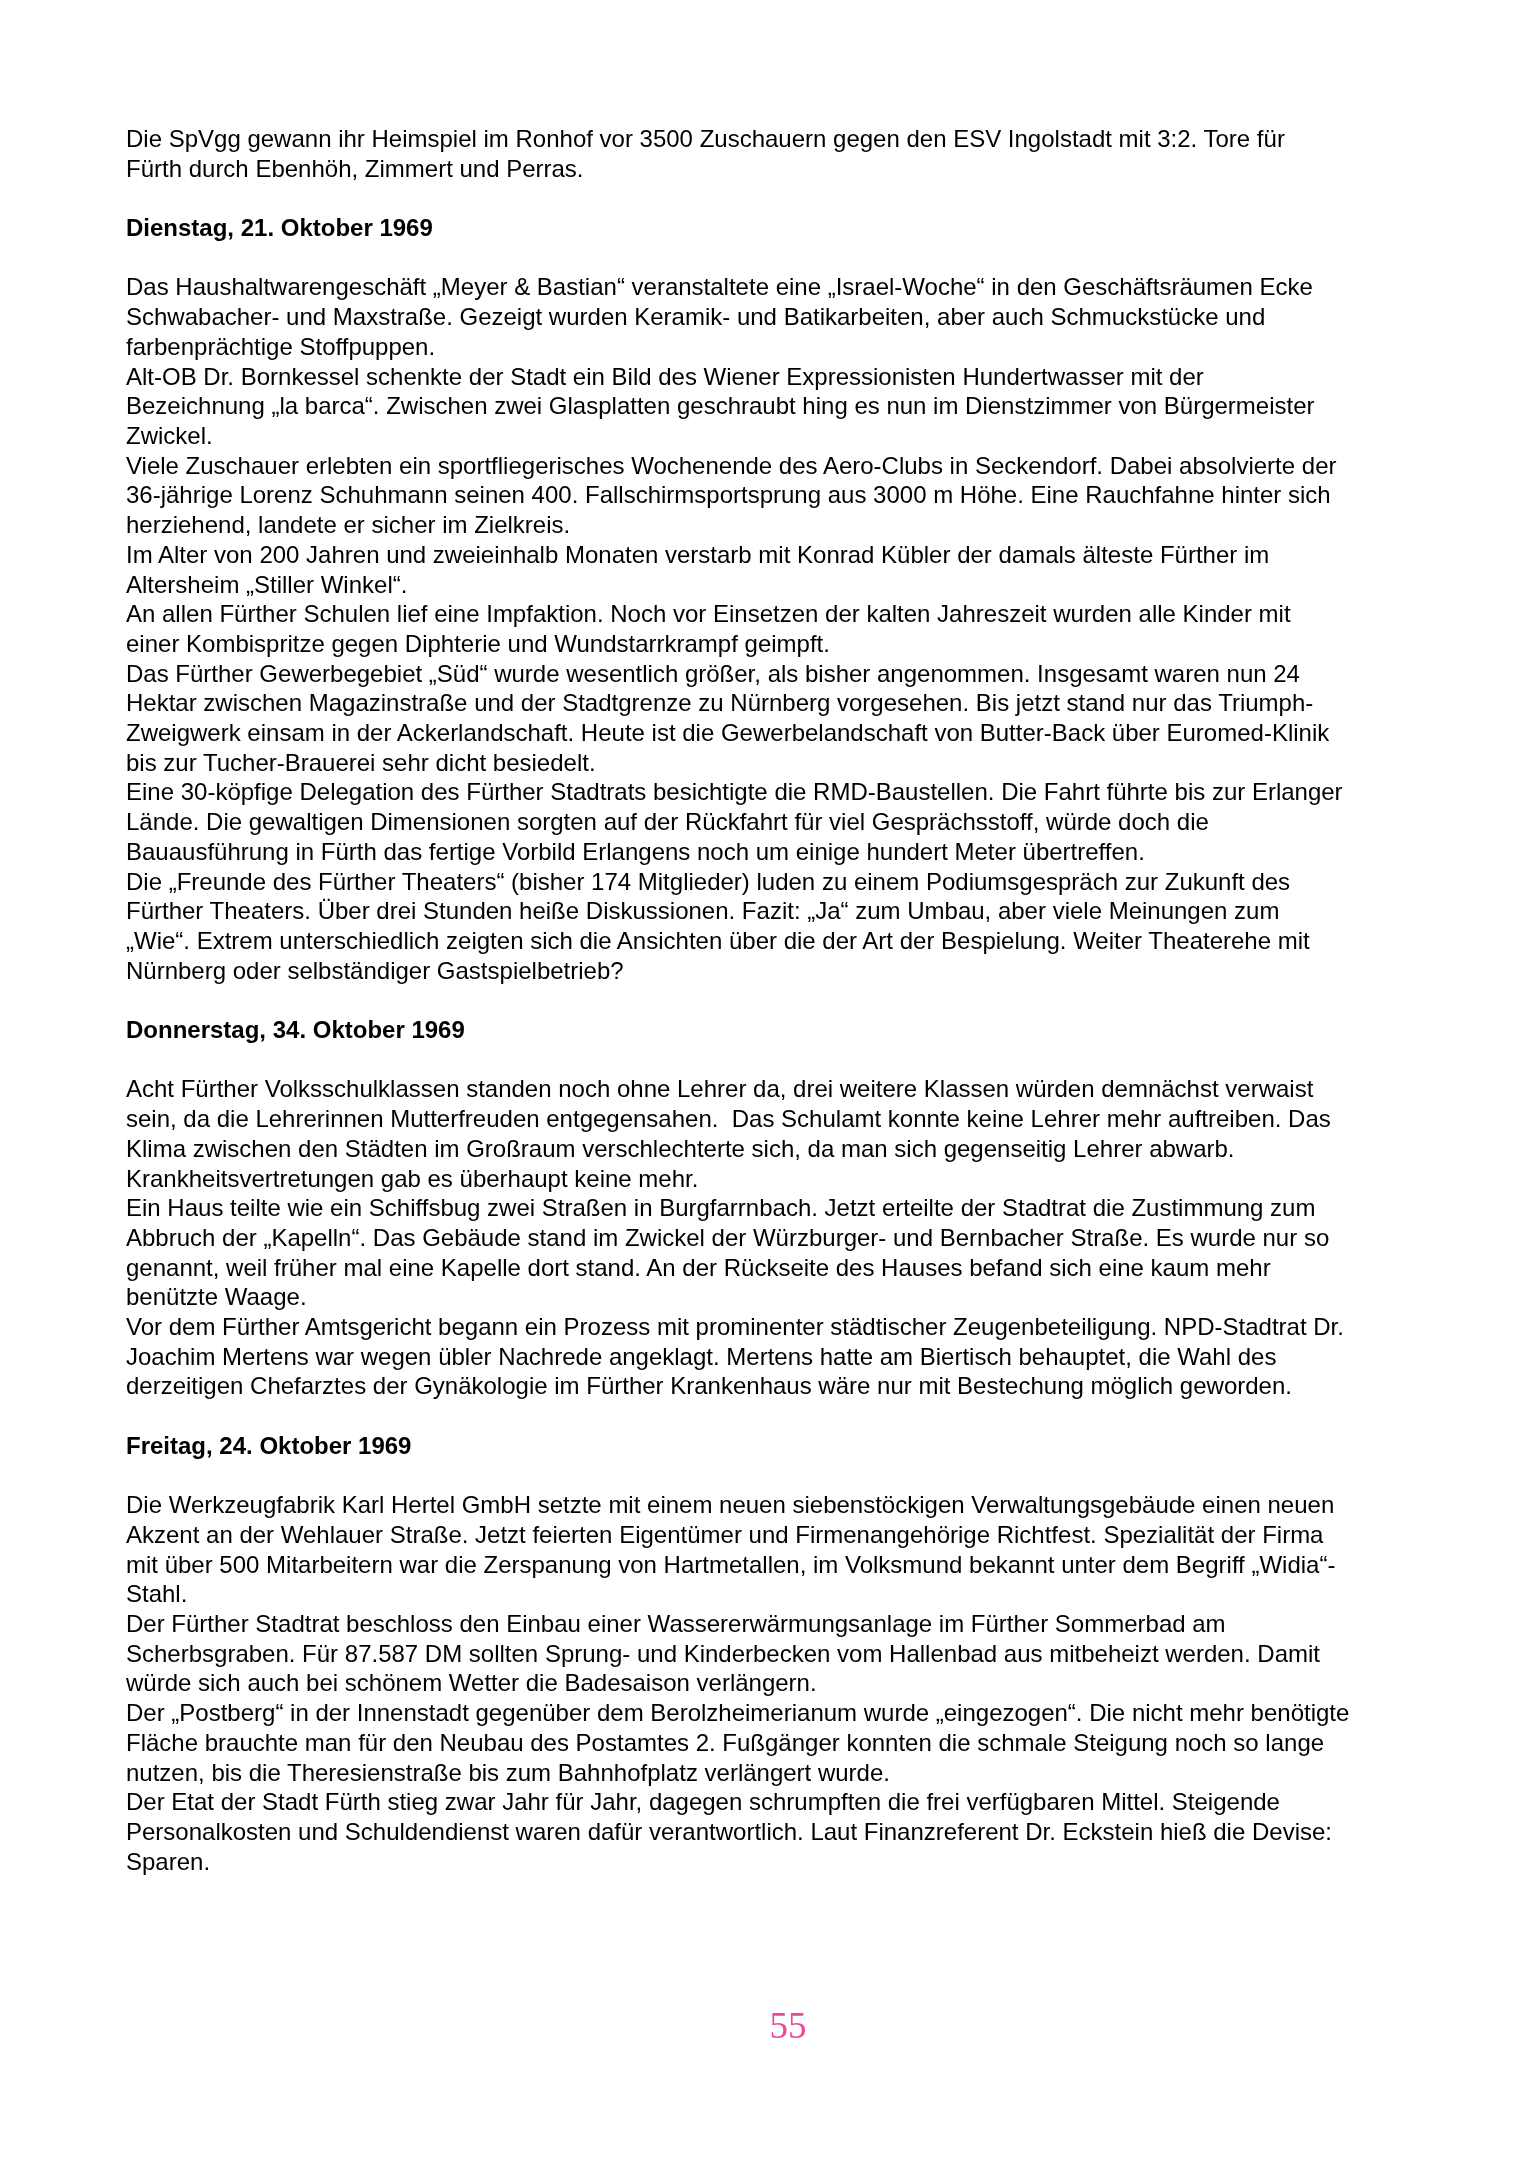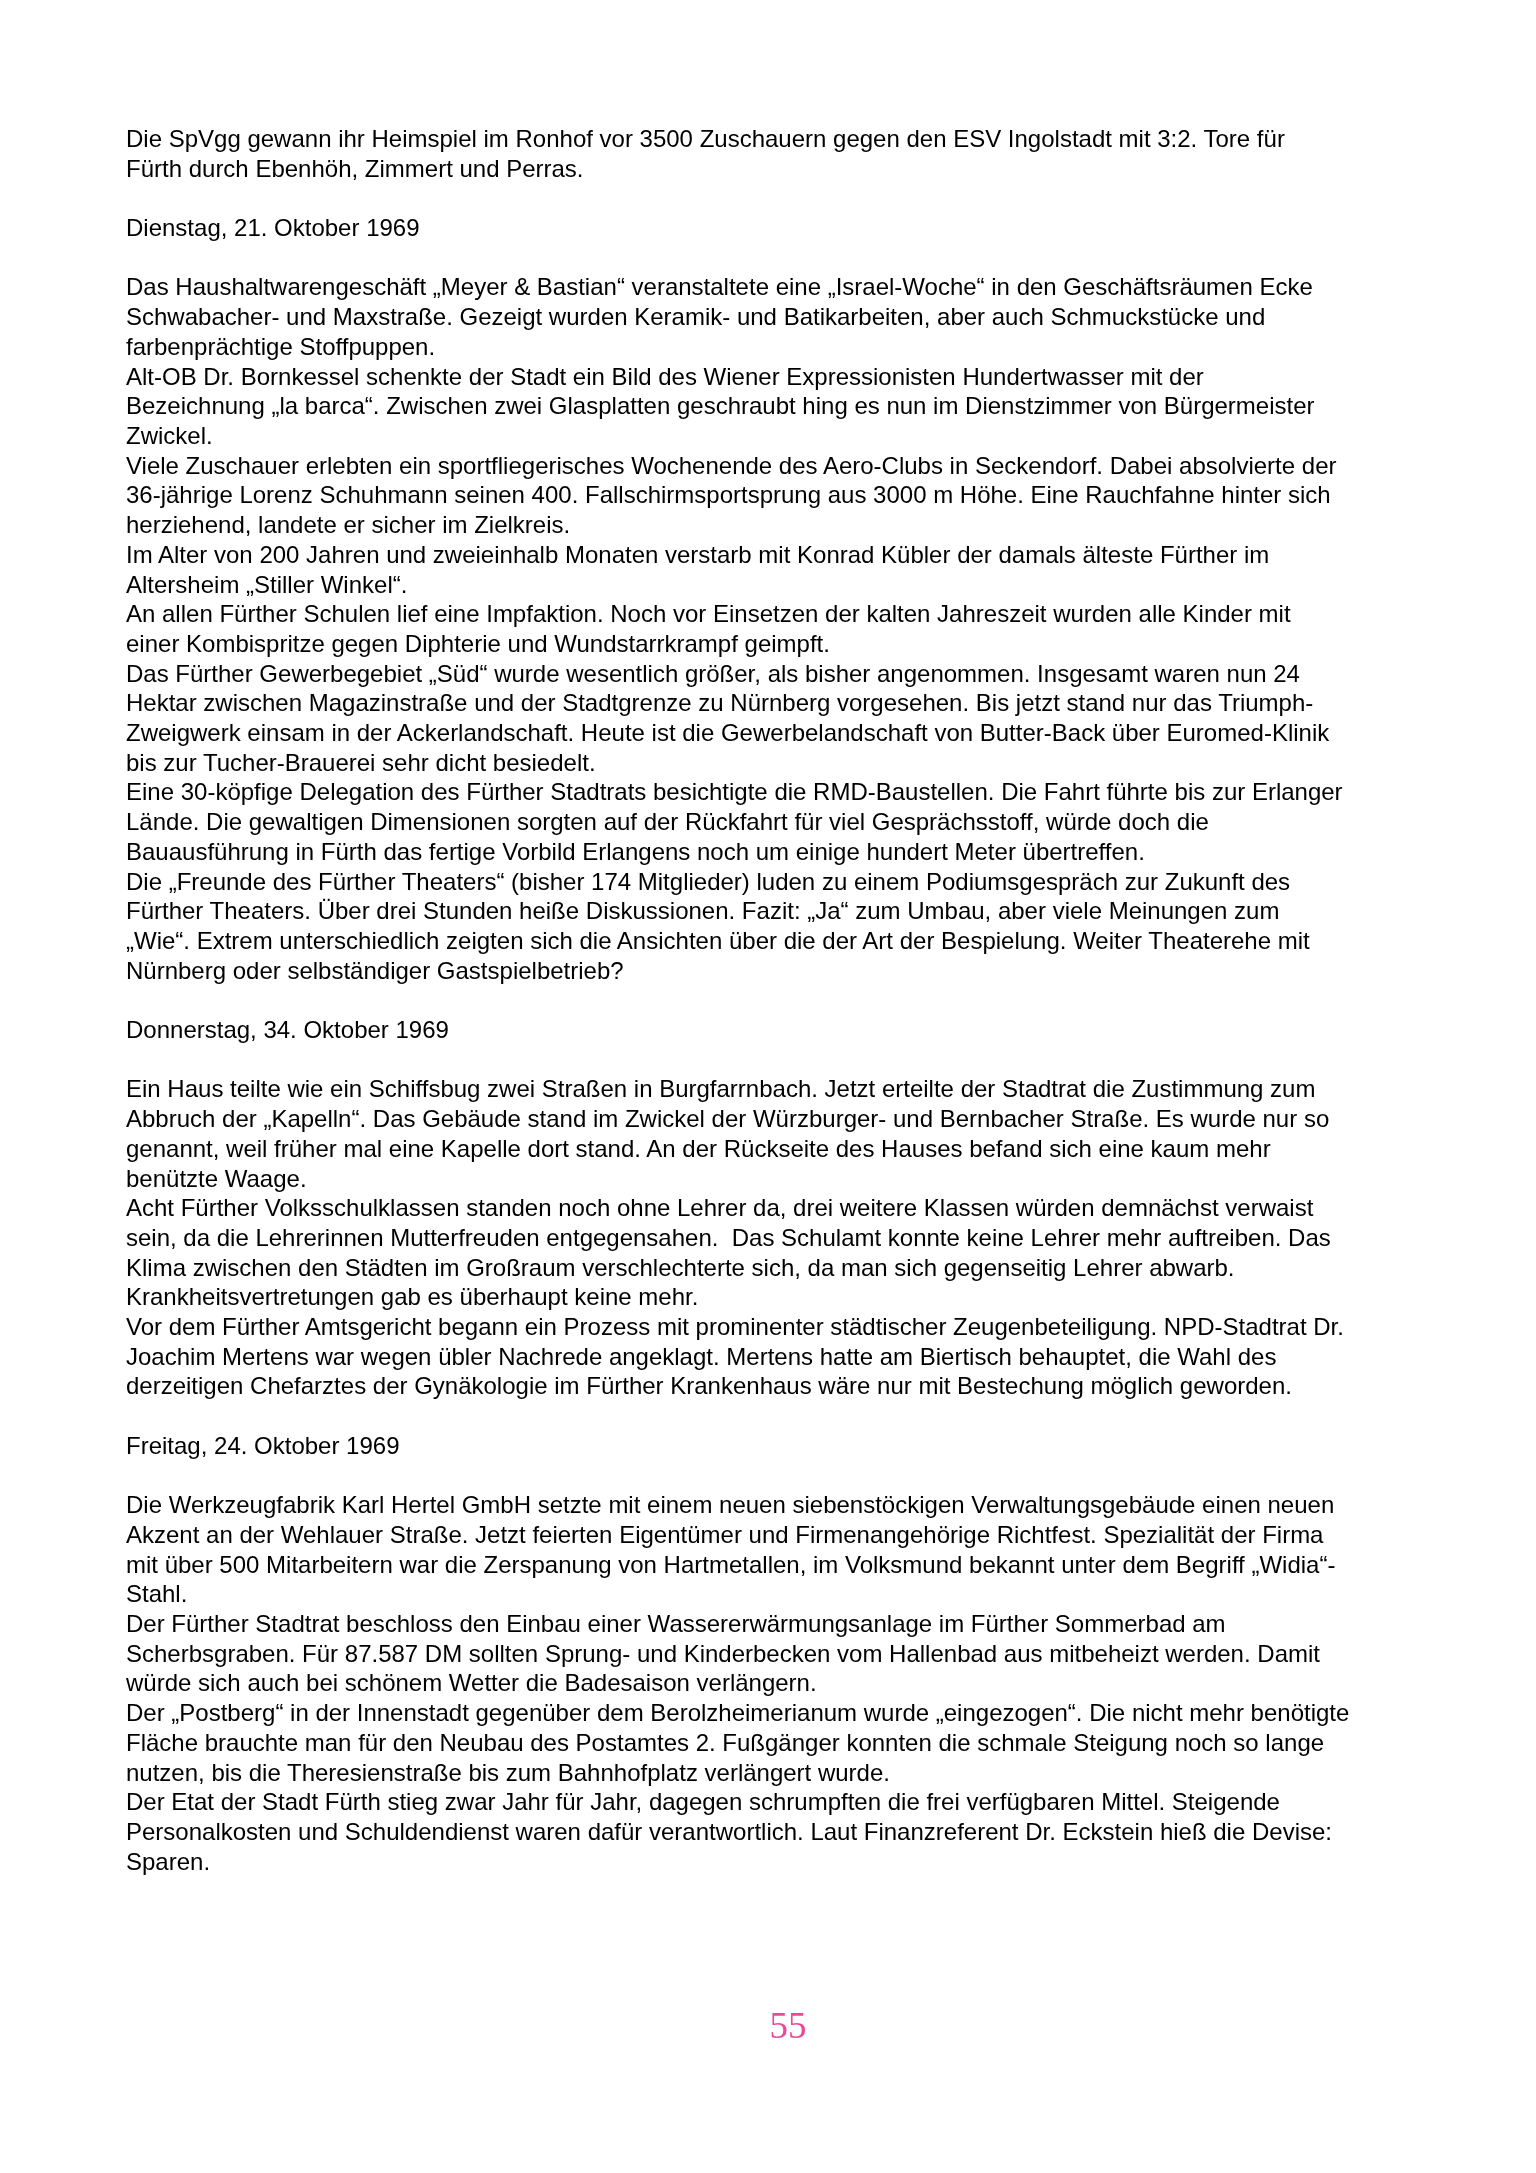--- a/index.html
+++ b/index.html
@@ -19,21 +19,21 @@
     font-family: "Liberation Sans", sans-serif;
     font-size: 24px;
     line-height: 29.7px;
     color: #000000;
   }
   .body-text p {
     margin: 0;
     white-space: pre;
   }
   .day-heading {
-    font-weight: normal;
+    font-weight: bold;
     margin: 29.7px 0 !important;
   }
   .page-number {
     position: absolute;
     top: 2007px;
     left: 0;
     width: 1536px;
     text-align: center;
     font-family: "Liberation Serif", serif;
     font-size: 37px;
@@ -70,28 +70,28 @@
 bis zur Tucher-Brauerei sehr dicht besiedelt.</p>
     <p class="para">Eine 30-köpfige Delegation des Fürther Stadtrats besichtigte die RMD-Baustellen. Die Fahrt führte bis zur Erlanger
 Lände. Die gewaltigen Dimensionen sorgten auf der Rückfahrt für viel Gesprächsstoff, würde doch die
 Bauausführung in Fürth das fertige Vorbild Erlangens noch um einige hundert Meter übertreffen.</p>
     <p class="para">Die „Freunde des Fürther Theaters“ (bisher 174 Mitglieder) luden zu einem Podiumsgespräch zur Zukunft des
 Fürther Theaters. Über drei Stunden heiße Diskussionen. Fazit: „Ja“ zum Umbau, aber viele Meinungen zum
 „Wie“. Extrem unterschiedlich zeigten sich die Ansichten über die der Art der Bespielung. Weiter Theaterehe mit
 Nürnberg oder selbständiger Gastspielbetrieb?</p>
 
     <p class="day-heading">Donnerstag, 34. Oktober 1969</p>
+    <p class="para">Acht Fürther Volksschulklassen standen noch ohne Lehrer da, drei weitere Klassen würden demnächst verwaist
+sein, da die Lehrerinnen Mutterfreuden entgegensahen.  Das Schulamt konnte keine Lehrer mehr auftreiben. Das
+Klima zwischen den Städten im Großraum verschlechterte sich, da man sich gegenseitig Lehrer abwarb.
+Krankheitsvertretungen gab es überhaupt keine mehr.</p>
     <p class="para">Ein Haus teilte wie ein Schiffsbug zwei Straßen in Burgfarrnbach. Jetzt erteilte der Stadtrat die Zustimmung zum
 Abbruch der „Kapelln“. Das Gebäude stand im Zwickel der Würzburger- und Bernbacher Straße. Es wurde nur so
 genannt, weil früher mal eine Kapelle dort stand. An der Rückseite des Hauses befand sich eine kaum mehr
 benützte Waage.</p>
-    <p class="para">Acht Fürther Volksschulklassen standen noch ohne Lehrer da, drei weitere Klassen würden demnächst verwaist
-sein, da die Lehrerinnen Mutterfreuden entgegensahen.  Das Schulamt konnte keine Lehrer mehr auftreiben. Das
-Klima zwischen den Städten im Großraum verschlechterte sich, da man sich gegenseitig Lehrer abwarb.
-Krankheitsvertretungen gab es überhaupt keine mehr.</p>
     <p class="para">Vor dem Fürther Amtsgericht begann ein Prozess mit prominenter städtischer Zeugenbeteiligung. NPD-Stadtrat Dr.
 Joachim Mertens war wegen übler Nachrede angeklagt. Mertens hatte am Biertisch behauptet, die Wahl des
 derzeitigen Chefarztes der Gynäkologie im Fürther Krankenhaus wäre nur mit Bestechung möglich geworden.</p>
 
     <p class="day-heading">Freitag, 24. Oktober 1969</p>
     <p class="para">Die Werkzeugfabrik Karl Hertel GmbH setzte mit einem neuen siebenstöckigen Verwaltungsgebäude einen neuen
 Akzent an der Wehlauer Straße. Jetzt feierten Eigentümer und Firmenangehörige Richtfest. Spezialität der Firma
 mit über 500 Mitarbeitern war die Zerspanung von Hartmetallen, im Volksmund bekannt unter dem Begriff „Widia“-
 Stahl.</p>
     <p class="para">Der Fürther Stadtrat beschloss den Einbau einer Wassererwärmungsanlage im Fürther Sommerbad am

